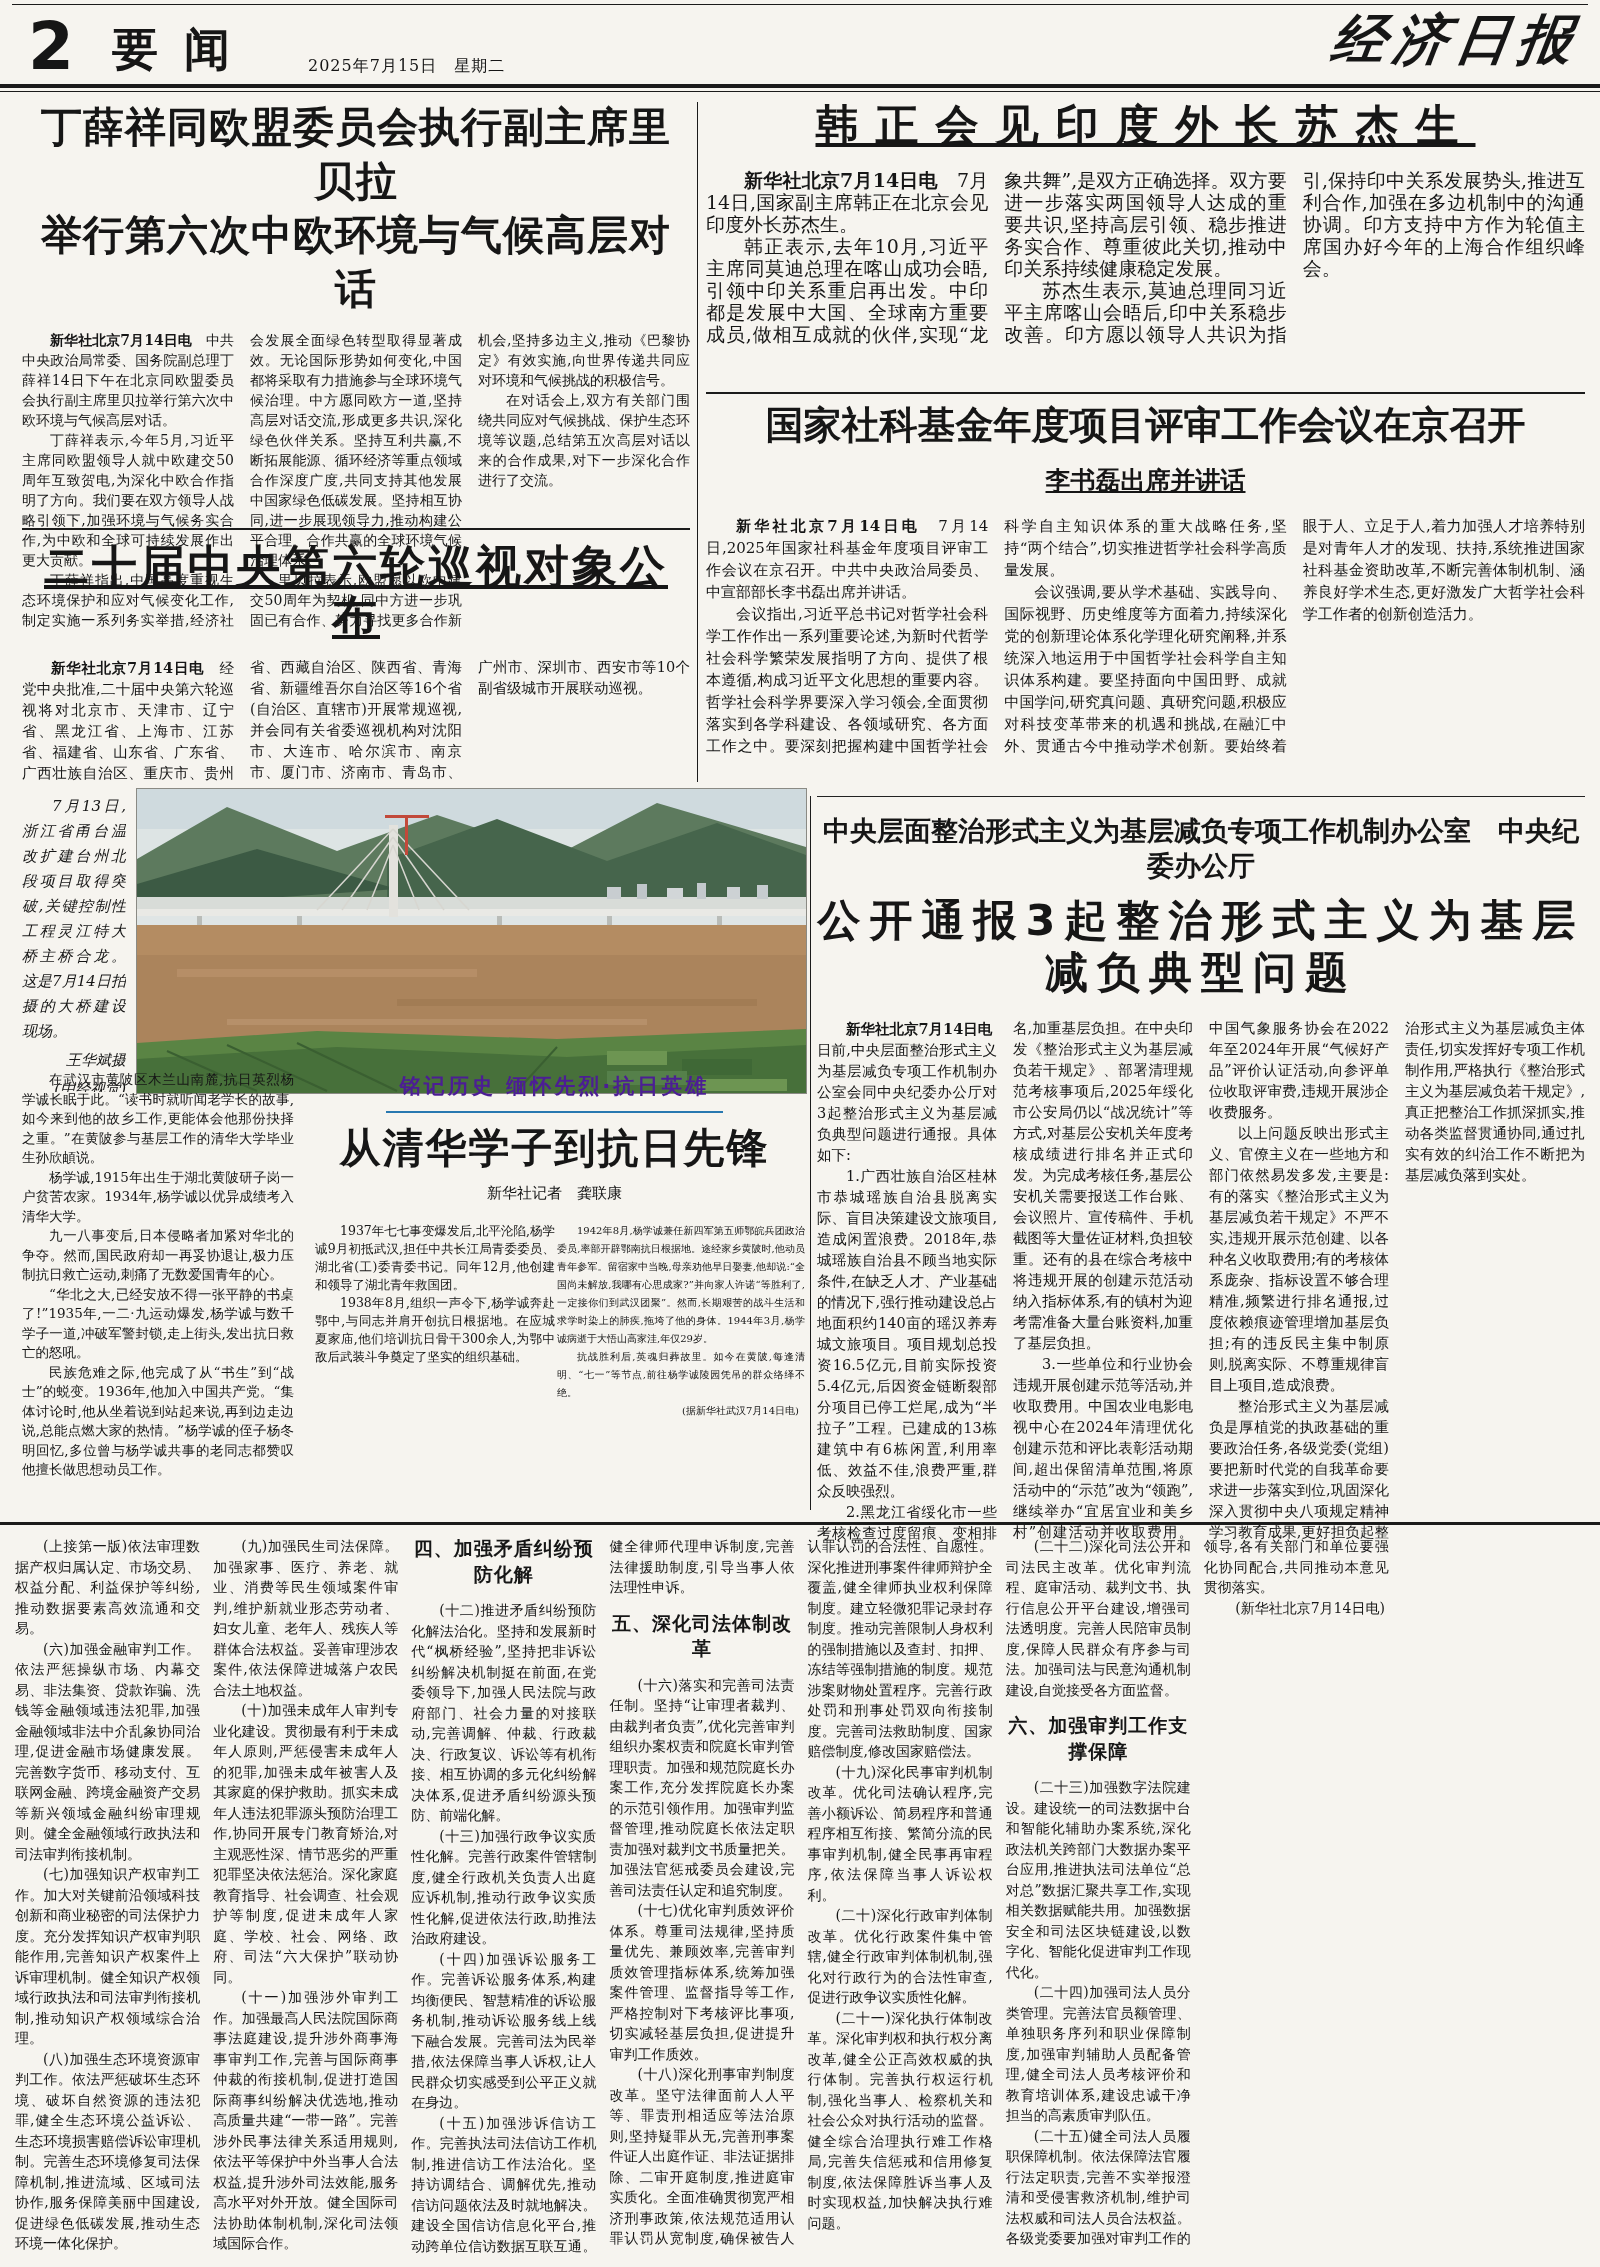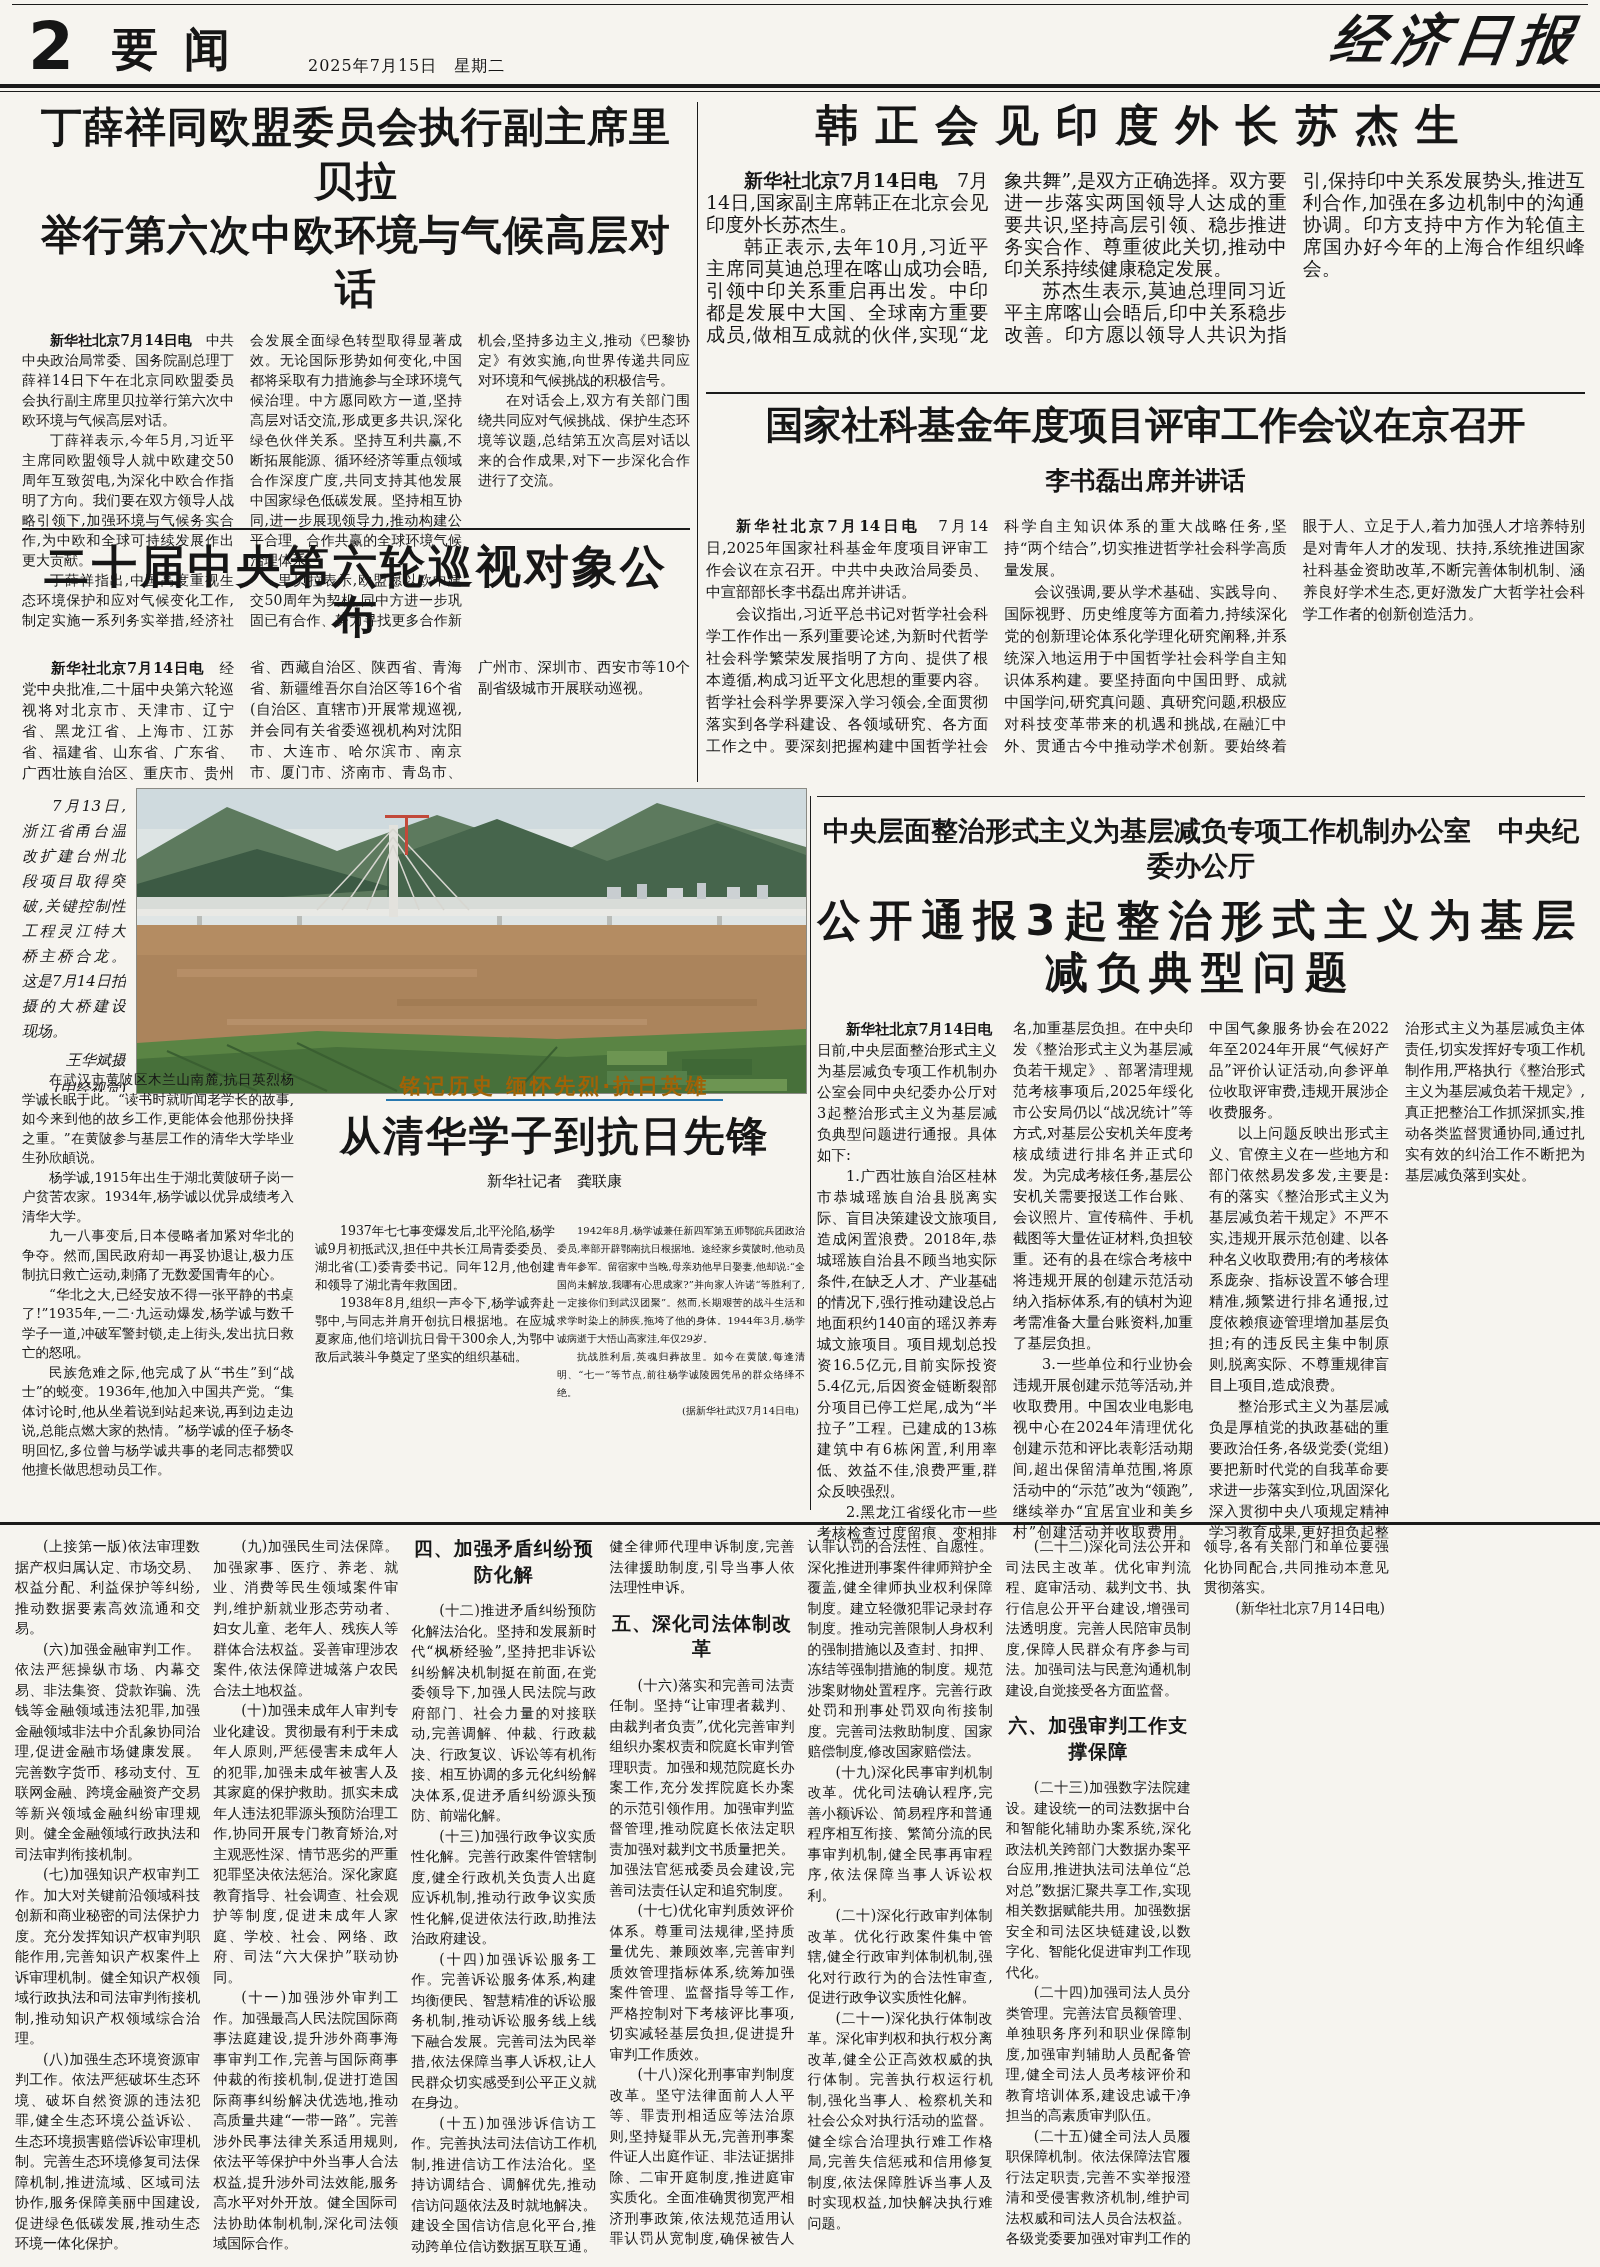--- a/index.html
+++ b/index.html
@@ -15,21 +15,21 @@
 
   
   #page-num{left:28px;top:14px;font:700 66px/1 "DejaVu Sans","Liberation Sans",sans-serif;}
   #section-name{left:112px;top:26px;font:700 46px/1 "DejaVu Sans",sans-serif;letter-spacing:26px;}
   #page-date{left:308px;top:58px;font:16px/1 "DejaVu Serif",serif;letter-spacing:1px;}
   #masthead{right:20px;top:10px;font:italic 700 54px/1.1 "DejaVu Serif",serif;
     transform:skewX(-8deg);letter-spacing:8px;}
 
   
   .hl-sans{font-family:"DejaVu Sans","Liberation Sans",sans-serif;font-weight:700;text-align:center;}
-  .hl-serif{font-family:"DejaVu Serif","Liberation Serif",serif;font-weight:700;text-align:center;}
+  .hl-serif{font-family:"DejaVu Serif","Liberation Serif",serif;font-weight:700;text-align:center;text-decoration:underline;}
   .body-cols{column-gap:16px;text-align:justify;overflow:hidden;column-fill:auto;}
   .c3{column-count:3;}
   .c4{column-count:4;}
 
   #sec-dialogue{left:22px;top:100px;width:668px;}
   #dialogue-h{font-size:41px;line-height:1.32;letter-spacing:1px;}
   #dialogue-body{margin-top:14px;height:302px;font-size:14px;line-height:20px;}
 
   #sec-hanzheng{left:706px;top:102px;width:879px;}
   #hanzheng-h{font-size:43px;letter-spacing:17px;line-height:1.1;}
@@ -47,22 +47,22 @@
   #photoblock{left:22px;top:788px;width:783px;height:306px;}
   #photo-caption{position:absolute;left:0;top:6px;width:104px;height:298px;
     font:italic 15px/25px "DejaVu Serif",serif;text-align:justify;overflow:hidden;}
   #photo-caption .credit{text-indent:0;text-align:right;margin-top:4px;}
   #photo-frame{position:absolute;left:114px;top:0;width:669px;height:304px;border:1px solid #8a8a84;background:#dfe5e5;}
 
   #sec-hero{left:22px;top:1070px;width:783px;height:440px;}
   .hero-col{position:absolute;overflow:hidden;text-align:justify;}
   #hero-col1{left:0;top:0;width:272px;height:440px;font-size:13.5px;line-height:19.5px;}
   #hero-head{position:absolute;left:282px;top:4px;width:501px;text-align:center;}
-  #hero-kicker{display:inline-block;color:#a16207;border-bottom:2px solid #2878b0;
-    font:700 21px/1.2 "DejaVu Sans",sans-serif;letter-spacing:3px;padding:0 14px 0;text-align:right;}
+  #hero-kicker{display:inline-block;color:#4c1d95;border-bottom:2px solid #2878b0;
+    font:700 21px/1.2 "DejaVu Sans",sans-serif;letter-spacing:3px;padding:0 14px 12px;text-align:right;}
   #hero-title{font:700 41px/1.15 "DejaVu Serif",serif;margin-top:12px;letter-spacing:2px;}
   #hero-byline{font-size:15px;margin-top:12px;}
   #hero-col2{left:282px;top:152px;width:240px;height:288px;font-size:12.5px;line-height:18px;margin-left:11px;}
   #hero-col3{left:535px;top:152px;width:248px;height:288px;font-size:10px;line-height:18px;}
   .endnote{text-indent:0;text-align:right;padding-right:6px;}
 
   #sec-tongbao{left:817px;top:796px;width:768px;border-top:1px solid #222;padding-top:16px;}
   #tongbao-h1{font-size:27px;line-height:1.3;}
   #tongbao-h2{font-size:43px;letter-spacing:9px;line-height:1.2;margin-top:12px;}
   #tongbao-body{margin-top:20px;height:528px;font-size:14.5px;line-height:21px;}

